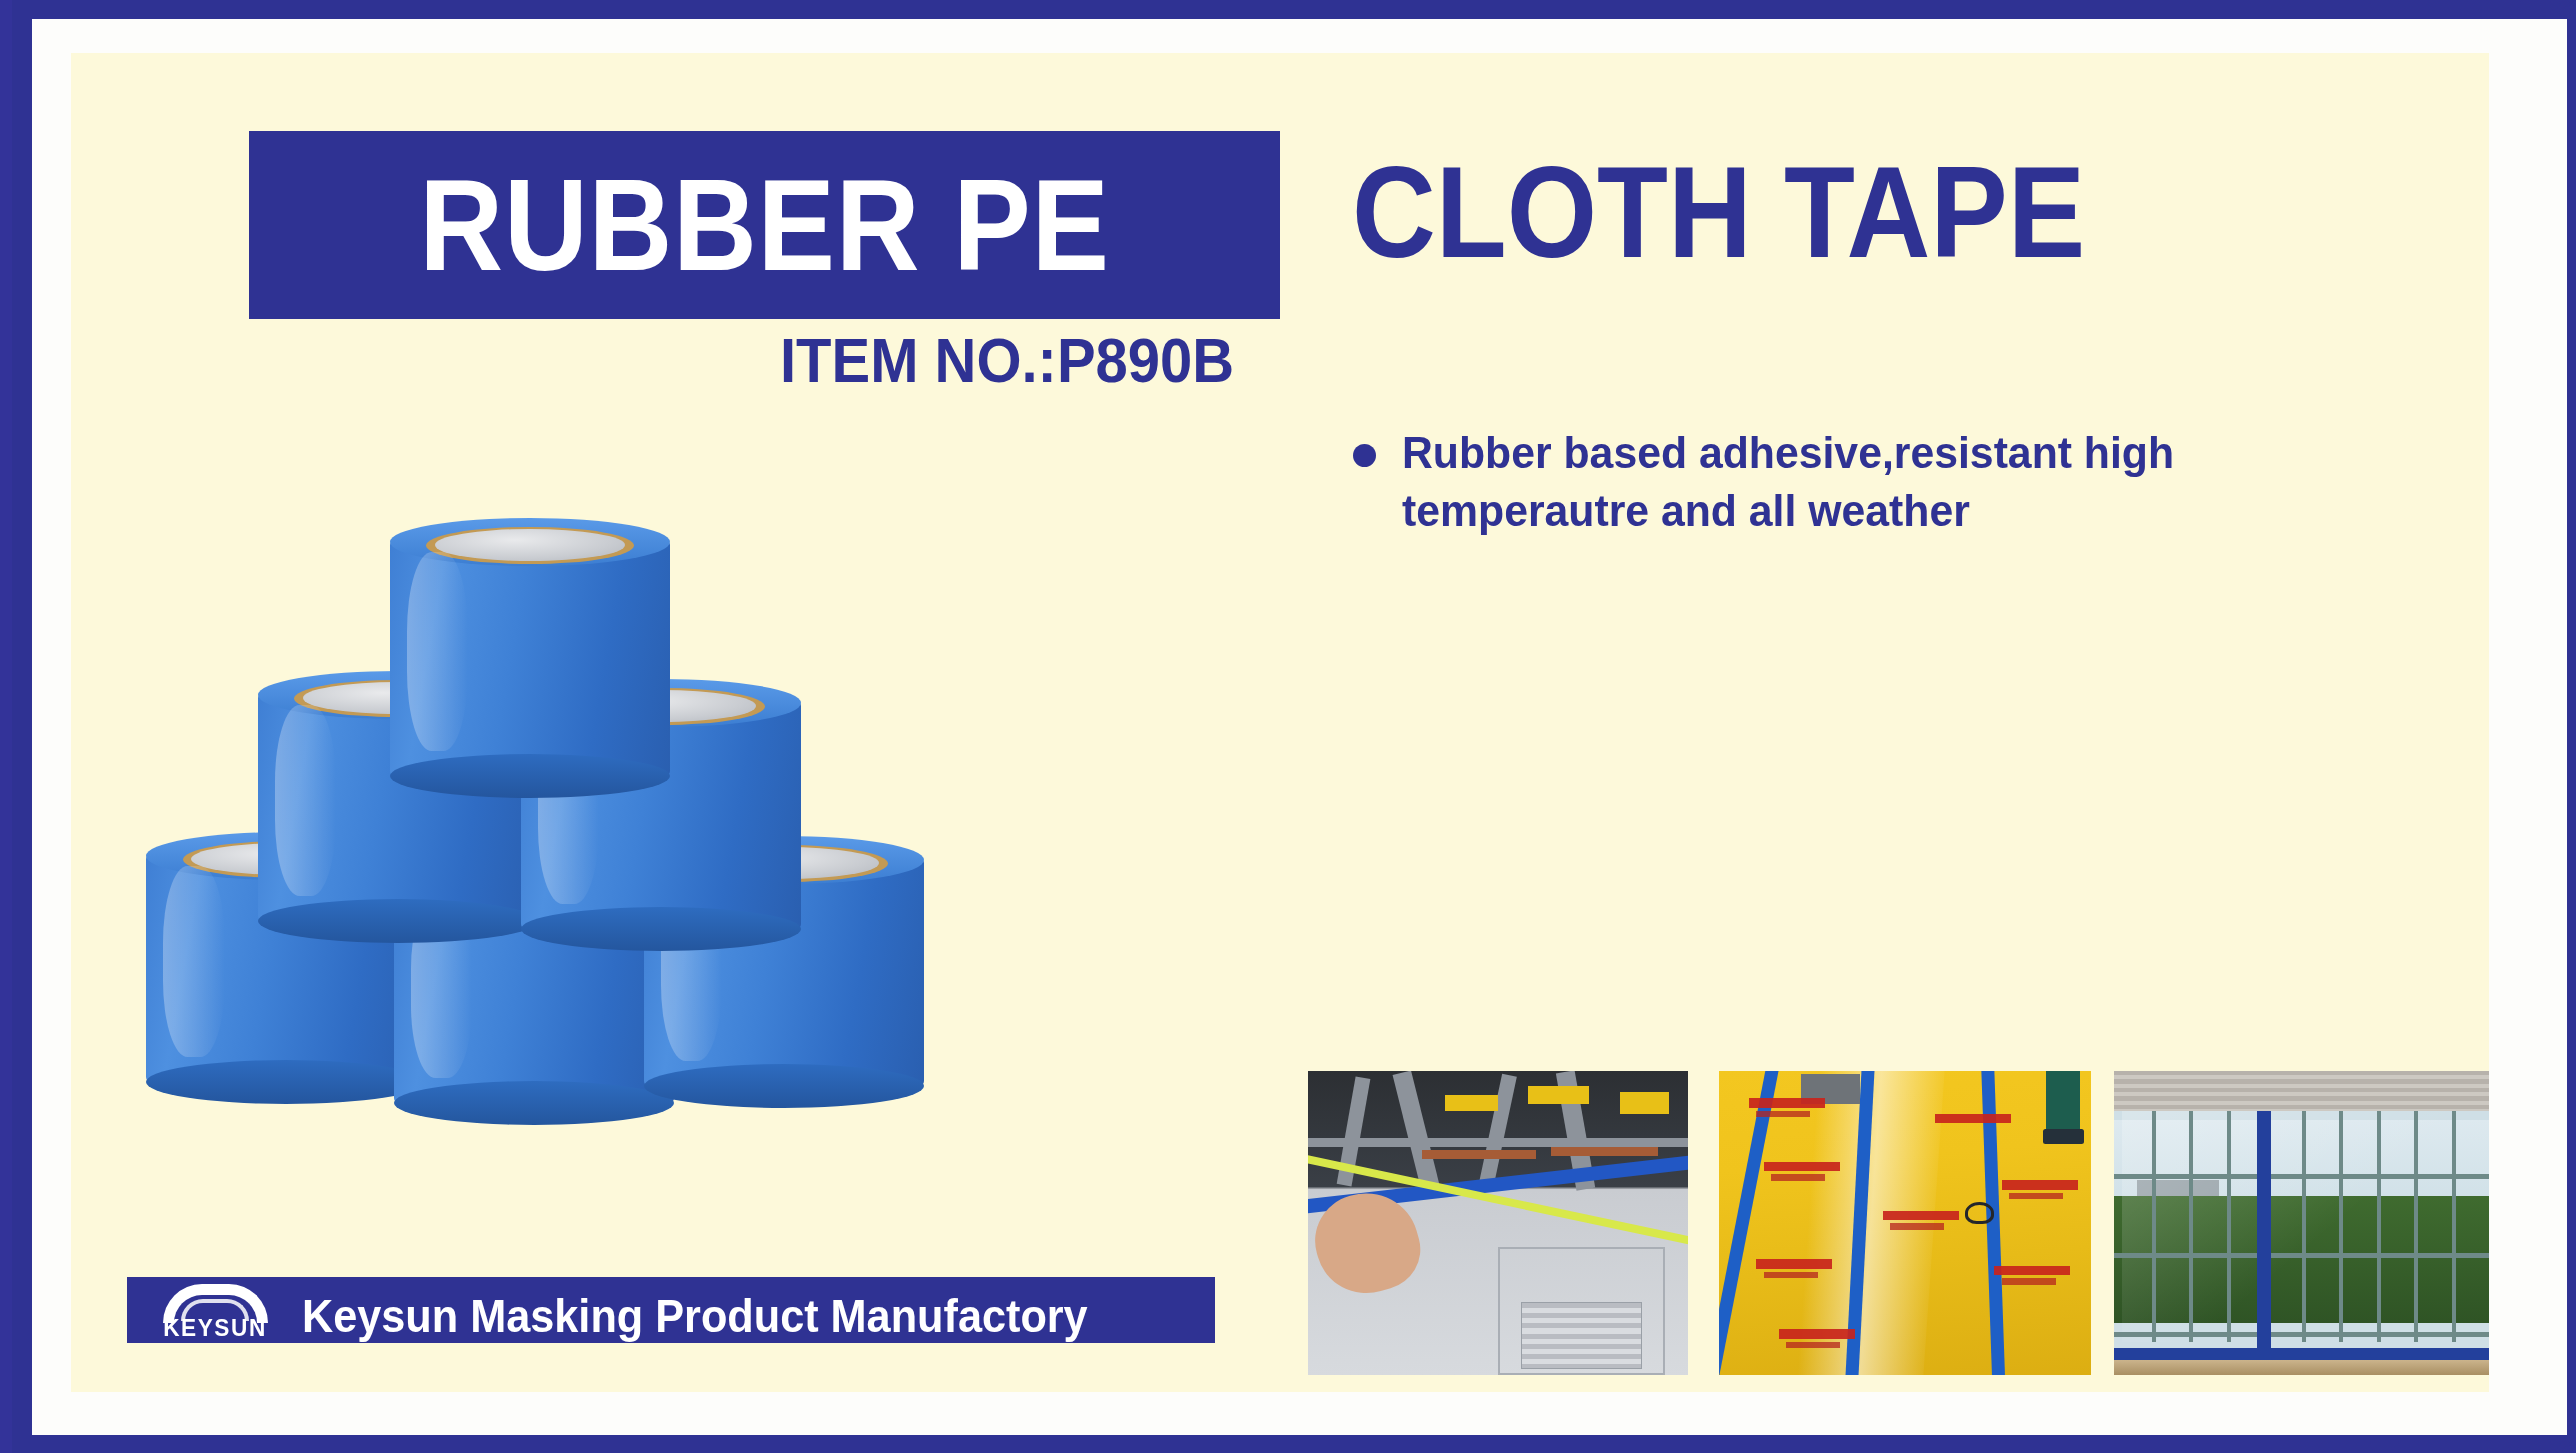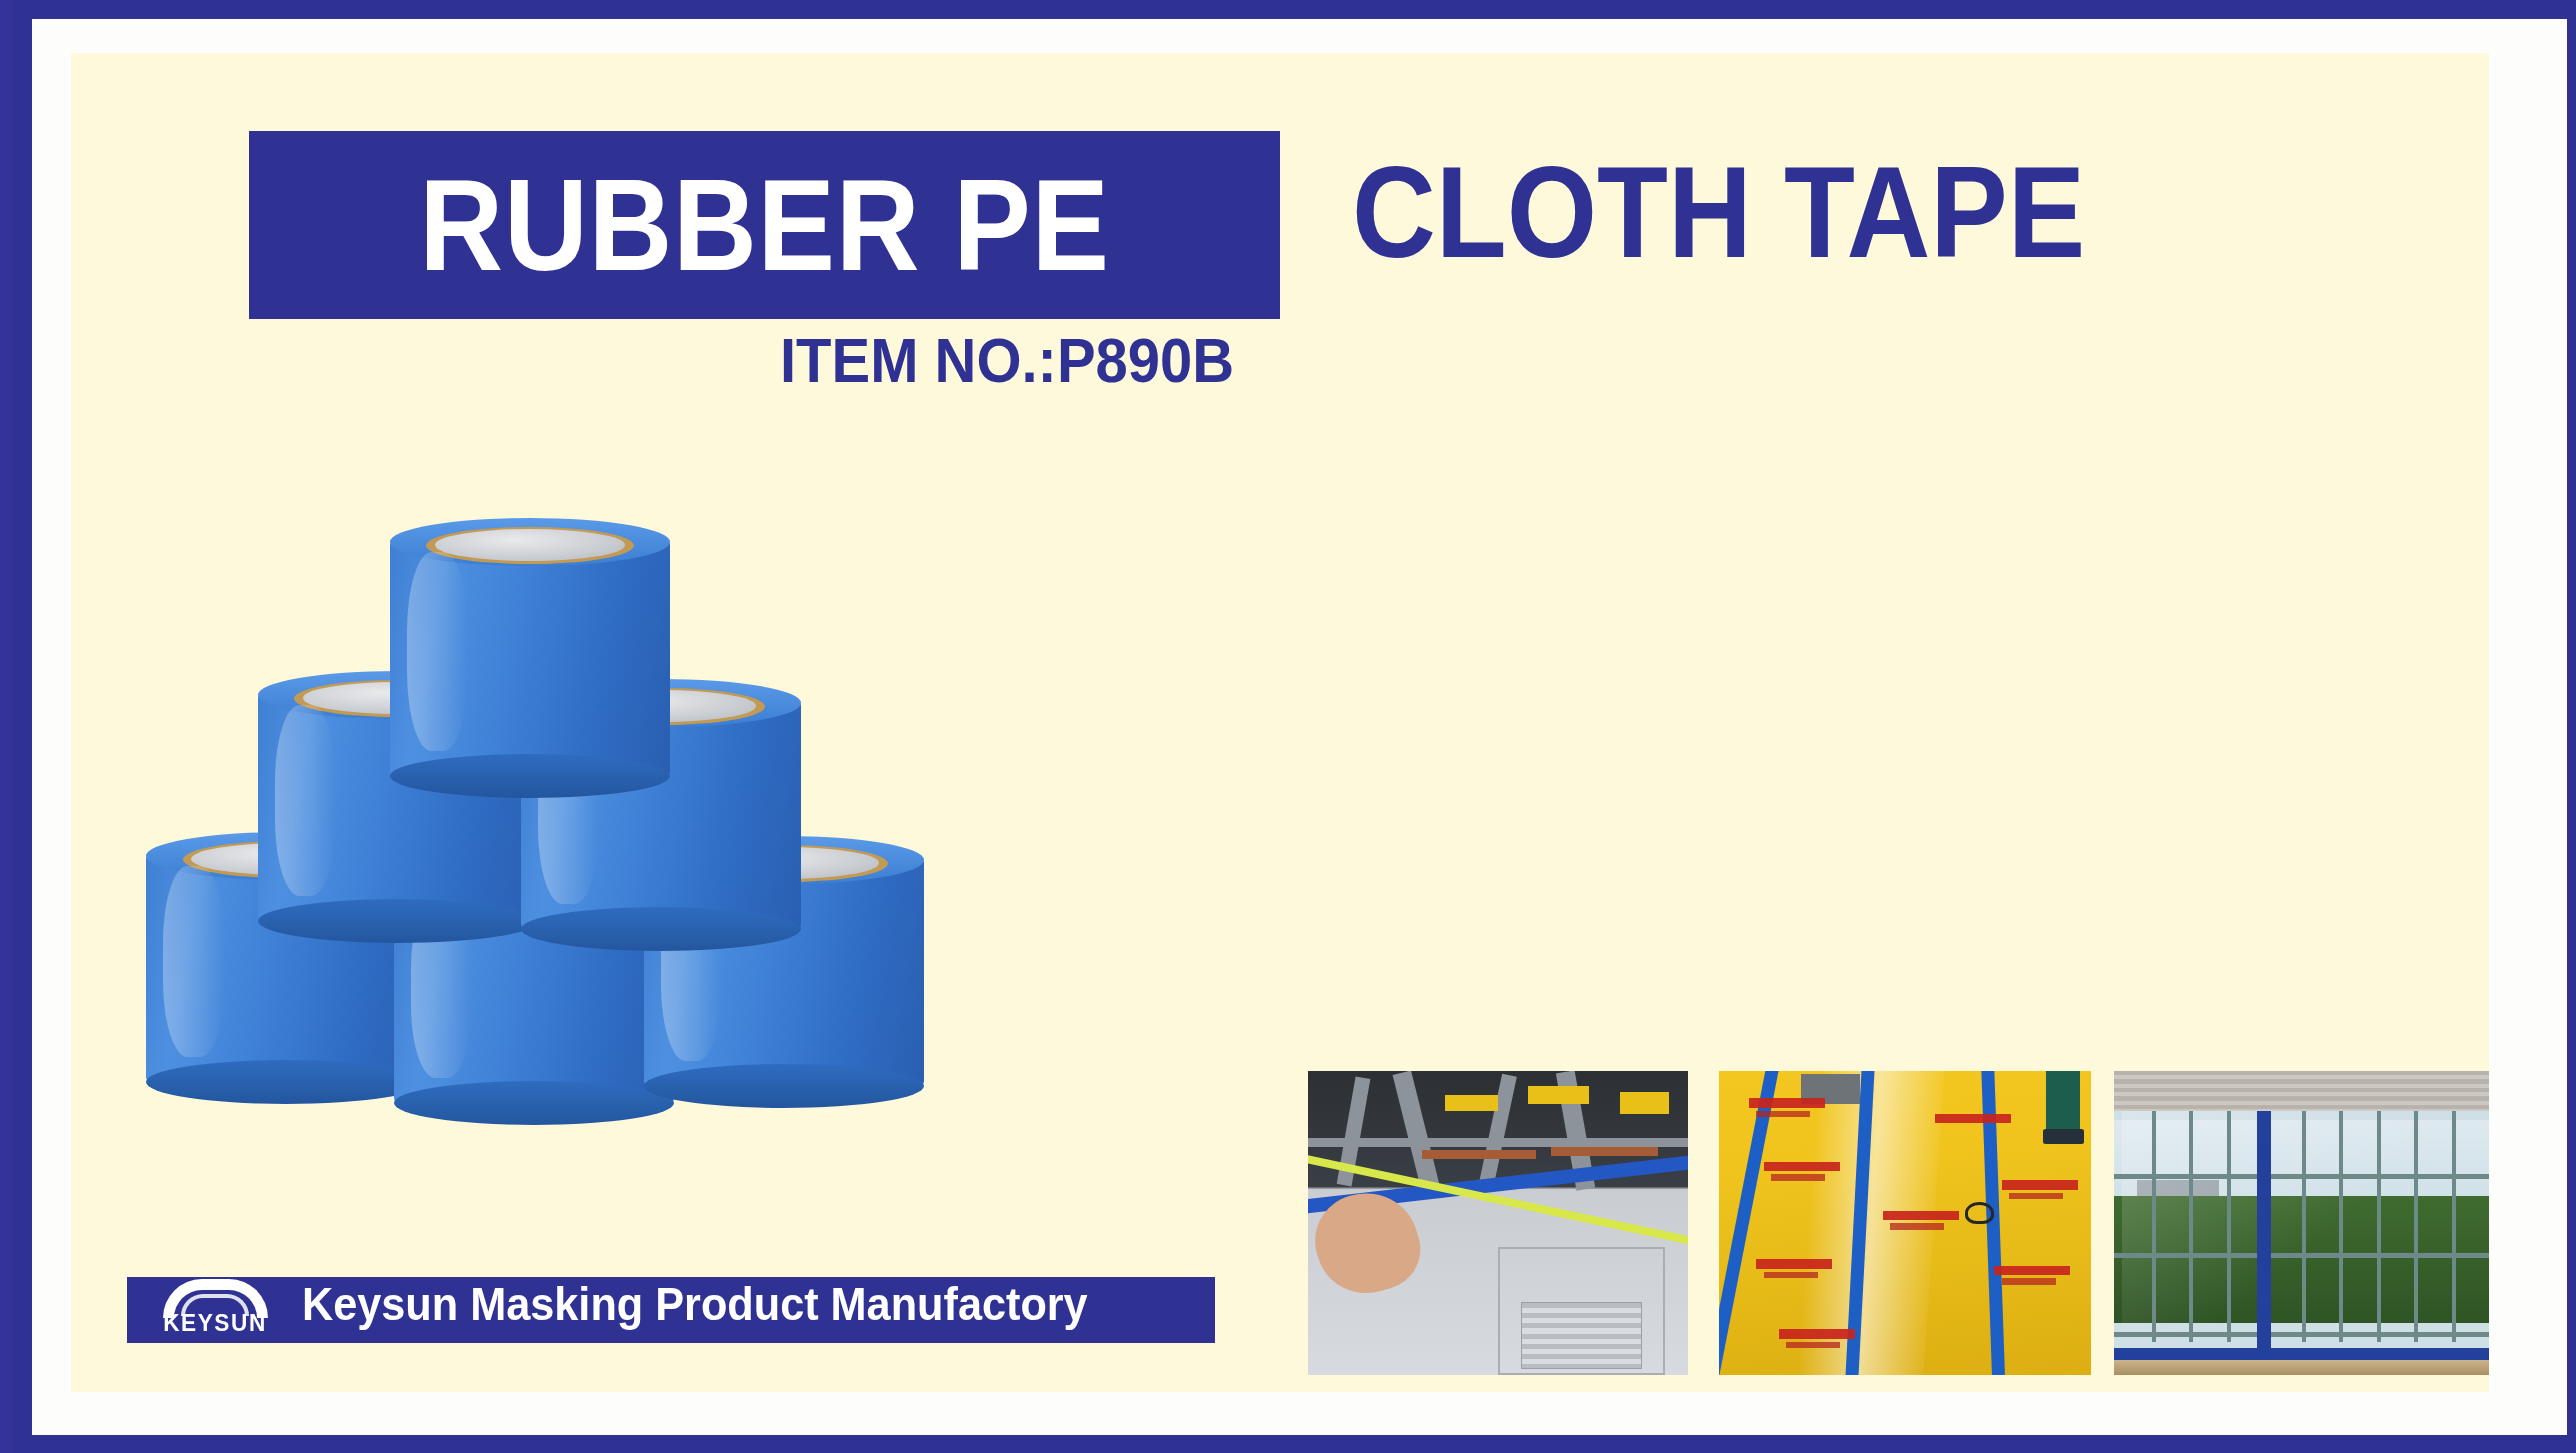--- a/index.html
+++ b/index.html
@@ -111,21 +111,21 @@
     width:22%; height:calc(100% - 81px);
     border-radius:40%;
     background:linear-gradient(90deg,rgba(255,255,255,.30),rgba(255,255,255,0));
   }
 
   
   #brand-bar {
     position:absolute; left:115px; top:1277px;
     width:1088px; height:66px;
     background:#2f3293;
-    display:flex; align-items:flex-start;
+    display:flex; align-items:flex-end;
   }
   #brand-logo {
     position:relative;
     width:136px; height:61px; margin-left:20.4px; flex:0 0 auto;
   }
   #brand-logo .arch {
     position:absolute; left:15.3px; top:1.7px;
     width:105px; height:39px;
     border:11px solid #ffffff;
     border-bottom:none;
@@ -228,20 +228,25 @@
   <div id="title-row">
     <div id="title-badge">
       <span id="title-primary">RUBBER PE</span>
     </div>
     <span id="title-secondary">CLOTH TAPE</span>
   </div>
 
   <div id="item-no">ITEM NO.:P890B</div>
 
   <div id="features">
+    <div class="feature">
+      <span class="bullet-dot"></span>
+      <span class="feature-text">Rubber based adhesive,resistant high
+temperautre and all weather</span>
+    </div>
   </div>
 
   <div id="product-photo">
 
     <div class="roll" style="left:-18.7px; top:331px; width:280px; height:272px;">
       <div class="body"></div>
         <div class="top-ell"></div>
         <div class="bot-ell"></div>
       <div class="core-ring"></div>
         <div class="core"></div>

